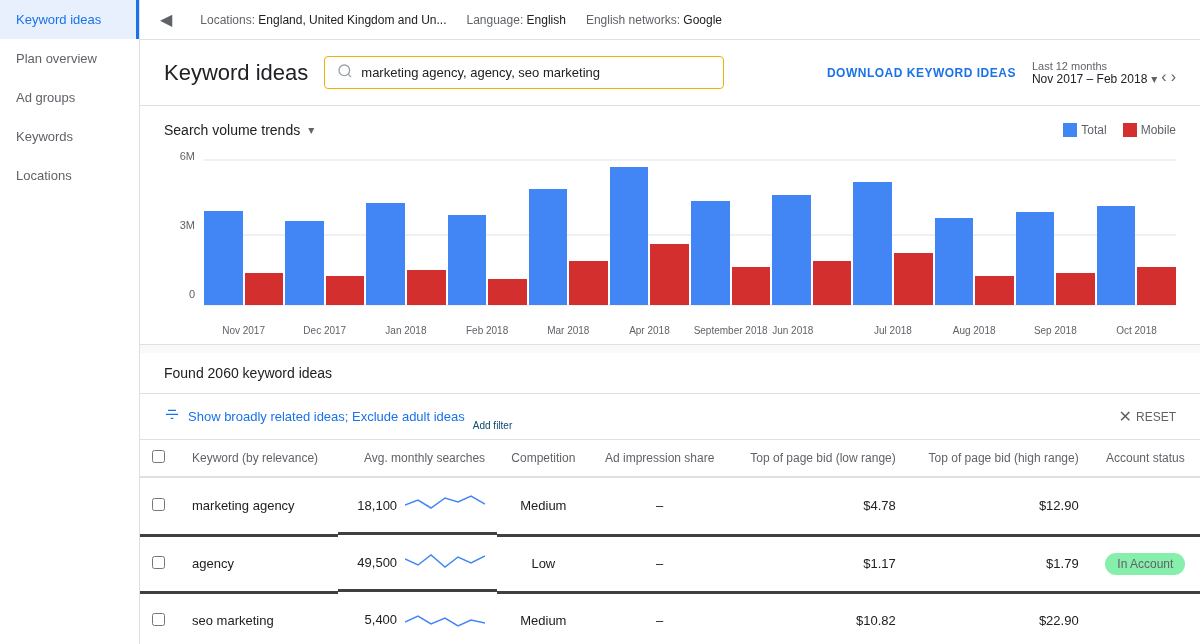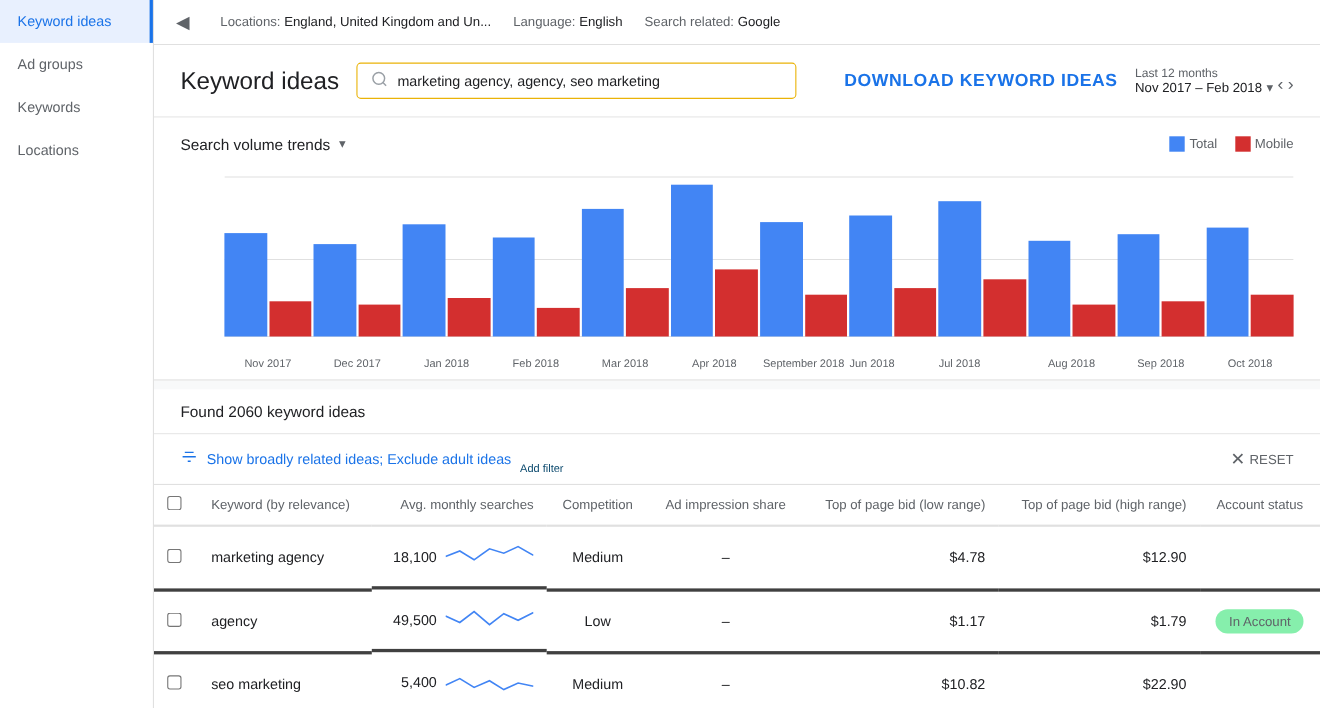--- a/index.html
+++ b/index.html
@@ -66,21 +66,21 @@
       max-width: 400px;
       background: #fff;
     }
     .search-icon-svg { color: #9aa0a6; margin-right: 8px; }
     .search-input {
       border: none; outline: none; font-size: 13px; color: #202124; width: 100%; background: transparent;
     }
     .download-btn {
       color: #1a73e8;
       font-weight: 600;
-      font-size: 16px;
+      font-size: 12px;
       letter-spacing: 0.5px;
       cursor: pointer;
       text-transform: uppercase;
       margin-left: auto;
       white-space: nowrap;
     }
     .date-range {
       display: flex;
       align-items: flex-end;
       gap: 4px;
@@ -196,20 +196,23 @@
 
     
     .dropdown-arrow { font-size: 12px; color: #5f6368; }
   </style>
 </head>
 <body>
 
 <div class="sidebar">
   <div id="sidebar-keyword-ideas" class="sidebar-item active">
     <span>Keyword ideas</span>
+  </div>
+  <div class="sidebar-item">
+    <span>Plan overview</span>
   </div>
   <div class="sidebar-item">
     <span>Ad groups</span>
   </div>
   <div class="sidebar-item">
     <span>Keywords</span>
   </div>
   <div class="sidebar-item">
     <span>Locations</span>
   </div>
@@ -221,21 +224,21 @@
     <span class="topbar-toggle">◀</span>
     <span>
       <span>Locations:</span>
       <span style="font-weight:500;color:#202124;">England, United Kingdom and Un...</span>
     </span>
     <span>
       <span>Language:</span>
       <span style="font-weight:500;color:#202124;">English</span>
     </span>
     <span>
-      <span>Search related:</span>
+      <span>English networks:</span>
       <span style="font-weight:500;color:#202124;">Google</span>
     </span>
   </div>
 
   <div class="content">
 
     <div class="content-header">
       <h1 class="page-title">Keyword ideas</h1>
       <div class="search-bar">
         <span class="search-icon-svg">
@@ -268,20 +271,25 @@
             <span>Total</span>
           </div>
           <div class="legend-item">
             <span class="legend-box" style="background:#d32f2f;"></span>
             <span>Mobile</span>
           </div>
         </div>
       </div>
 
       <div style="position:relative; padding-left:40px;">
+        <div class="y-labels">
+          <span>6M</span>
+          <span>3M</span>
+          <span>0</span>
+        </div>
         <svg id="bar-chart" class="chart-svg" viewBox="0 0 1100 170" preserveAspectRatio="none" style="height:170px;">
 
           <line x1="0" y1="10" x2="1100" y2="10" stroke="#e0e0e0" stroke-width="1"></line>
           <line x1="0" y1="85" x2="1100" y2="85" stroke="#e0e0e0" stroke-width="1"></line>
           <line x1="0" y1="155" x2="1100" y2="155" stroke="#e0e0e0" stroke-width="1"></line>
         </svg>
         <div id="bars-container" style="position:absolute;top:0;left:40px;right:0;height:155px;display:flex;align-items:flex-end;gap:2px;">
             <div style="display: flex; align-items: flex-end; gap: 2px; flex: 1 1 0%;">
               <div style="flex: 1 1 0%; height: 94px; background: rgb(66, 133, 244);"></div>
               <div style="flex: 1 1 0%; height: 32px; background: rgb(211, 47, 47);"></div>
@@ -334,21 +342,21 @@
         
         <div id="x-labels" style="display:flex;gap:2px;margin-top:2px;padding-bottom:8px;">
             <div style="flex: 1 1 0%; font-size: 10px; color: rgb(95, 99, 104); text-align: center;">Nov 2017</div>
             <div style="flex: 1 1 0%; font-size: 10px; color: rgb(95, 99, 104); text-align: center;">Dec 2017</div>
             <div style="flex: 1 1 0%; font-size: 10px; color: rgb(95, 99, 104); text-align: center;">Jan 2018</div>
             <div style="flex: 1 1 0%; font-size: 10px; color: rgb(95, 99, 104); text-align: center;">Feb 2018</div>
             <div style="flex: 1 1 0%; font-size: 10px; color: rgb(95, 99, 104); text-align: center;">Mar 2018</div>
             <div style="flex: 1 1 0%; font-size: 10px; color: rgb(95, 99, 104); text-align: center;">Apr 2018</div>
             <div style="flex: 1 1 0%; font-size: 10px; color: rgb(95, 99, 104); text-align: center;">September 2018</div>
             <div style="flex: 1 1 0%; font-size: 10px; color: rgb(95, 99, 104); ">Jun 2018</div>
-            <div style="flex: 1 1 0%; font-size: 10px; color: rgb(95, 99, 104); ">Jul 2018</div>
+            <div style="flex: 1 1 0%; font-size: 10px; color: rgb(95, 99, 104); text-align: center;">Jul 2018</div>
             <div style="flex: 1 1 0%; font-size: 10px; color: rgb(95, 99, 104); text-align: center;">Aug 2018</div>
             <div style="flex: 1 1 0%; font-size: 10px; color: rgb(95, 99, 104); text-align: center;">Sep 2018</div>
             <div style="flex: 1 1 0%; font-size: 10px; color: rgb(95, 99, 104); text-align: center;">Oct 2018</div>
           </div>
       </div>
     </div>
 
     <div class="table-section">
       <div class="table-header-row">
         <span class="found-text">Found 2060 keyword ideas</span>

